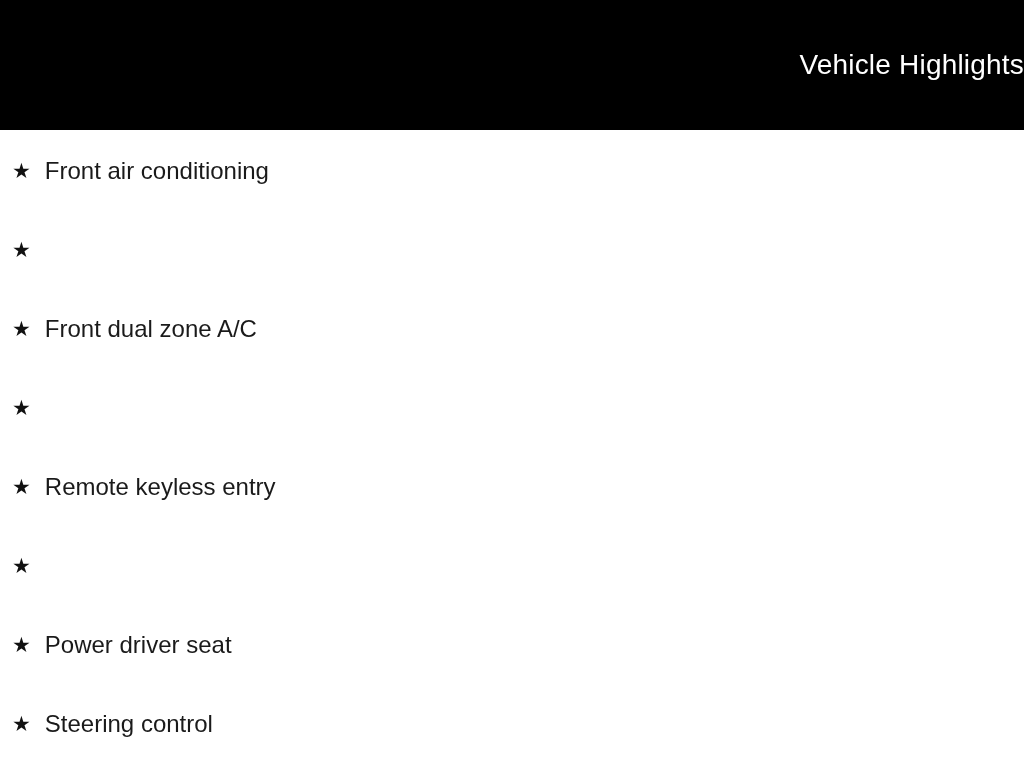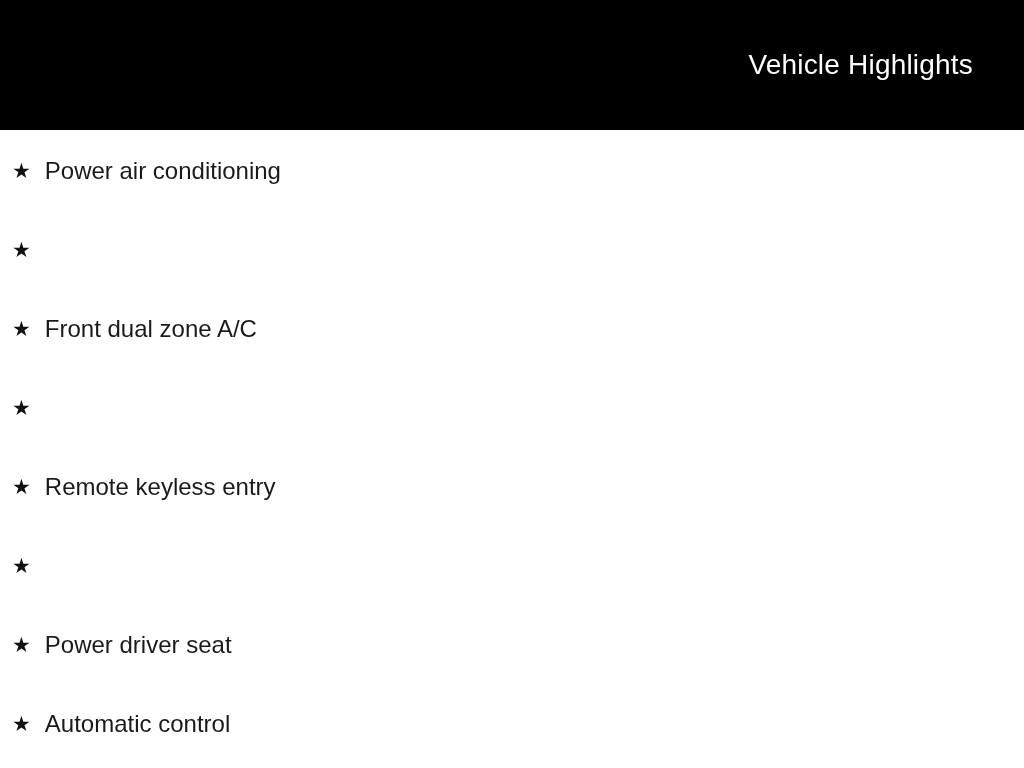--- a/index.html
+++ b/index.html
@@ -14,21 +14,20 @@
     overflow: hidden;
   }
   .header {
     box-sizing: border-box;
     width: 1024px;
     height: 130px;
     background: #000000;
     display: flex;
     align-items: center;
     justify-content: flex-end;
-    padding-right: 51px;
   }
   .header-title {
     color: #ffffff;
     font-size: 28px;
     line-height: 1;
     letter-spacing: 0.2px;
   }
   .highlights-list {
     list-style: none;
     margin: 0;
@@ -57,21 +56,21 @@
 </head>
 <body>
 
 <div class="header">
   <div class="header-title">Vehicle Highlights</div>
 </div>
 
 <ul class="highlights-list">
   <li class="highlight-item">
     <span class="star">★</span>
-    <span class="item-label">Power air conditioning</span>
+    <span class="item-label">Front air conditioning</span>
   </li>
   <li class="highlight-item">
     <span class="star">★</span>
   </li>
   <li class="highlight-item">
     <span class="star">★</span>
     <span class="item-label">Front dual zone A/C</span>
   </li>
   <li class="highlight-item">
     <span class="star">★</span>
@@ -82,15 +81,15 @@
   </li>
   <li class="highlight-item">
     <span class="star">★</span>
   </li>
   <li class="highlight-item">
     <span class="star">★</span>
     <span class="item-label">Power driver seat</span>
   </li>
   <li class="highlight-item">
     <span class="star">★</span>
-    <span class="item-label">Automatic control</span>
+    <span class="item-label">Steering control</span>
   </li>
 </ul>
 
 </body></html>

